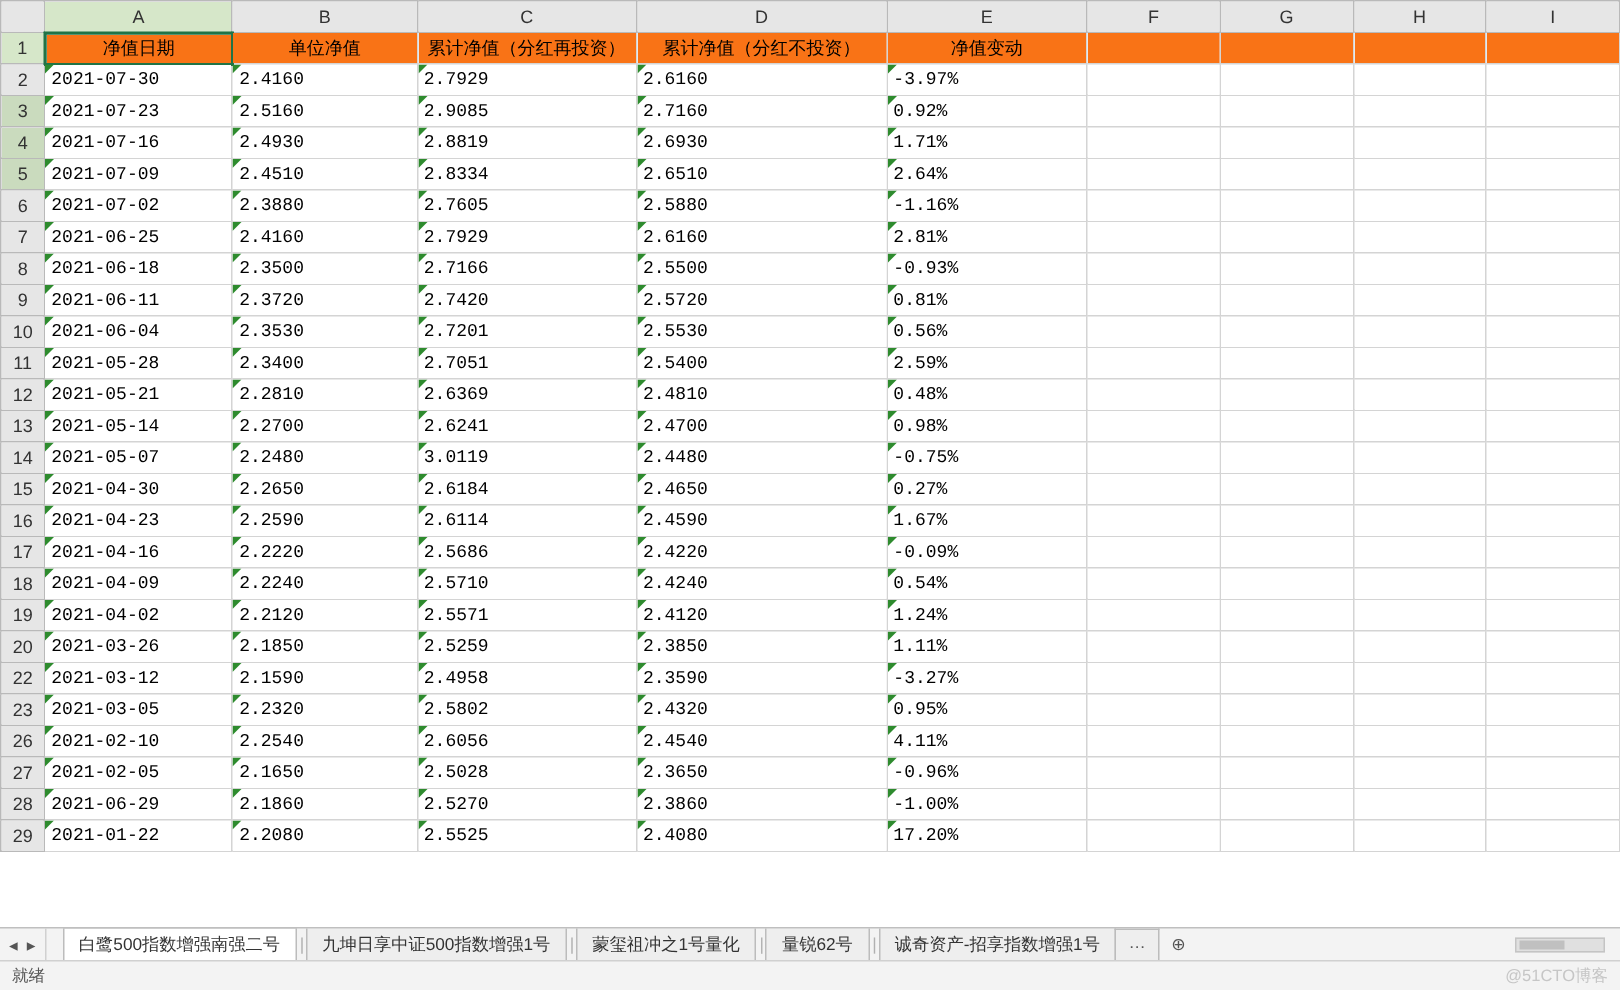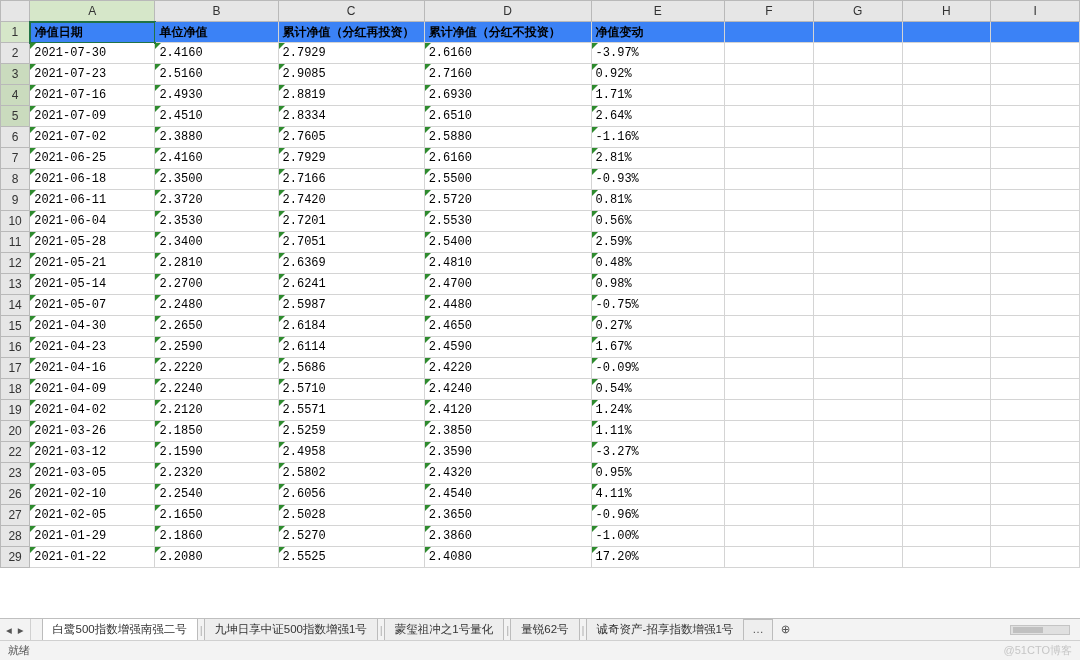--- a/index.html
+++ b/index.html
@@ -59,22 +59,23 @@
     background: #d6e7c9;
     border-right: 2px solid #217346;
   }
   .corner {
     background: #e6e6e6;
     width: 28px;
     border-color: #b9b9b9;
   }
   
   tr.header-row td.data {
-    font-weight: bold;
-    background: #3b82f6;
+    text-align: center;
+    font-weight: normal;
+    background: #f97316;
   }
   
   td.active {
     outline: 2px solid #217346;
     outline-offset: -1px;
     text-align: center;
     font-weight: bold;
   }
   
   .sel-rows .rownum { background: #cadbbe; }
@@ -369,21 +370,21 @@
           <td class="data mark">0.98%</td>
           <td class="data"></td>
           <td class="data"></td>
           <td class="data"></td>
           <td class="data"></td>
         </tr>
         <tr>
           <th class="rownum">14</th>
           <td class="data mark">2021-05-07</td>
           <td class="data mark">2.2480</td>
-          <td class="data mark">2.5987</td>
+          <td class="data mark">3.0119</td>
           <td class="data mark">2.4480</td>
           <td class="data mark">-0.75%</td>
           <td class="data"></td>
           <td class="data"></td>
           <td class="data"></td>
           <td class="data"></td>
         </tr>
         <tr>
           <th class="rownum">15</th>
           <td class="data mark">2021-04-30</td>
@@ -499,21 +500,21 @@
           <td class="data mark">2.5028</td>
           <td class="data mark">2.3650</td>
           <td class="data mark">-0.96%</td>
           <td class="data"></td>
           <td class="data"></td>
           <td class="data"></td>
           <td class="data"></td>
         </tr>
         <tr>
           <th class="rownum">28</th>
-          <td class="data mark">2021-01-29</td>
+          <td class="data mark">2021-06-29</td>
           <td class="data mark">2.1860</td>
           <td class="data mark">2.5270</td>
           <td class="data mark">2.3860</td>
           <td class="data mark">-1.00%</td>
           <td class="data"></td>
           <td class="data"></td>
           <td class="data"></td>
           <td class="data"></td>
         </tr>
         <tr>

